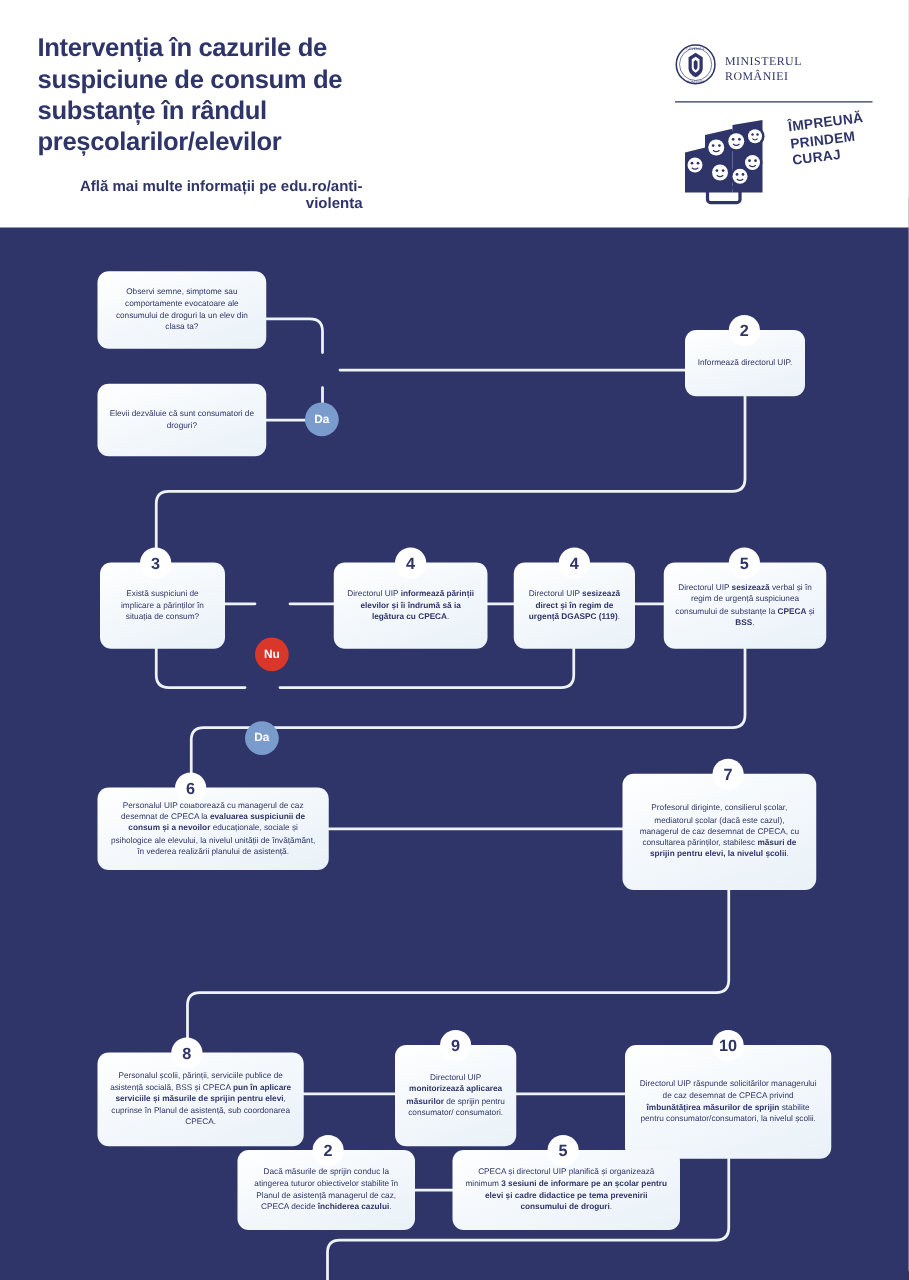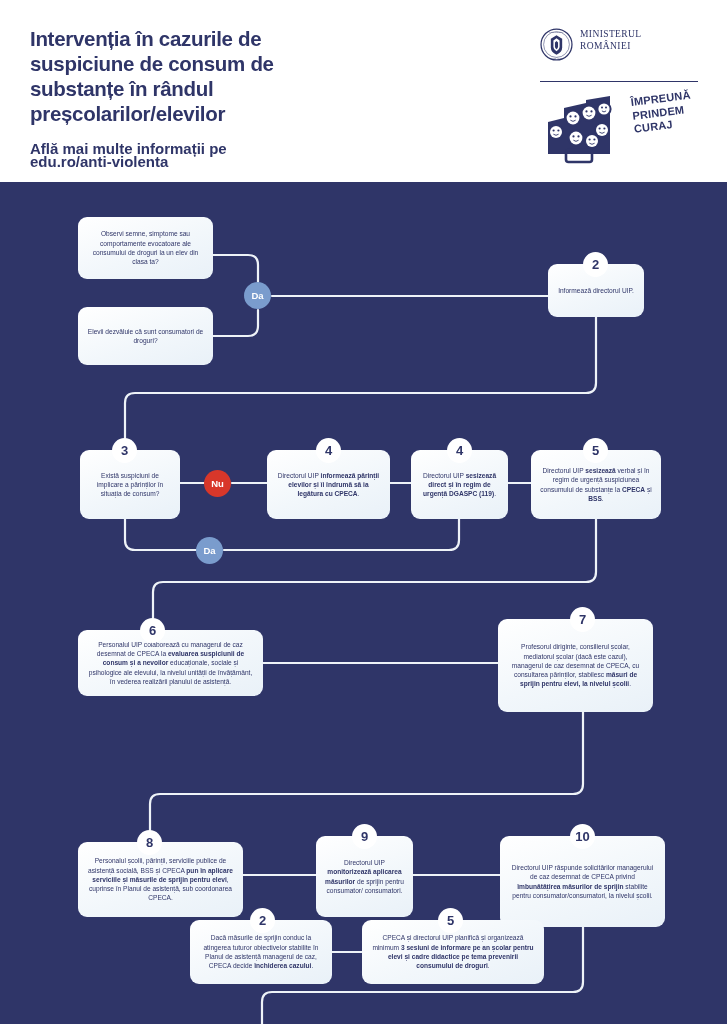--- a/index.html
+++ b/index.html
@@ -14,24 +14,24 @@
 
   
   .header{position:absolute;left:0;top:0;width:727px;height:158px;background:#ffffff;}
   .title{
     position:absolute;left:30px;top:26px;width:340px;
     color:#2f3568;font-weight:bold;font-size:20.5px;line-height:25px;
     letter-spacing:-0.3px;
   }
   .subtitle{
     position:absolute;left:30px;top:143px;width:260px;
-    color:#2f3568;font-weight:bold;font-size:15px;line-height:12.5px;
+    color:#2f3568;font-weight:bold;font-size:12px;line-height:12.5px;text-align:right;
   }
   .logo-block{position:absolute;left:540px;top:28px;width:160px;height:140px;}
-  .gov-row{display:flex;align-items:flex-start;gap:7px;height:40px;}
+  .gov-row{display:flex;align-items:flex-end;gap:7px;height:40px;}
   .gov-seal{width:33px;height:33px;flex:0 0 33px;}
   .gov-text{color:#2f3568;font-family:"Liberation Serif", serif;font-size:9.5px;line-height:12px;letter-spacing:.4px;}
   .logo-divider{position:absolute;left:0;top:53px;width:158px;height:1.4px;background:#2f3568;}
   .campaign{position:absolute;left:0;top:64px;width:160px;height:76px;}
   .campaign-text{
     position:absolute;left:90px;top:4px;
     color:#2f3568;font-weight:bold;font-size:11px;line-height:13.5px;
     letter-spacing:.2px;
     transform:rotate(-7deg);transform-origin:left top;
   }
@@ -64,20 +64,21 @@
     display:flex;align-items:center;justify-content:center;
     z-index:4;
   }
 
   .pill{
     position:absolute;
     width:27px;height:27px;border-radius:50%;
     display:flex;align-items:center;justify-content:center;
     font-weight:bold;font-size:9.5px;color:#ffffff;
     z-index:5;
+    margin-top:40px;
   }
   .pill.yes{background:#7a9ccd;}
   .pill.no{background:#d8372a;}
 </style>
 </head>
 <body>
 
 <div class="page">
 
   <div class="header">

